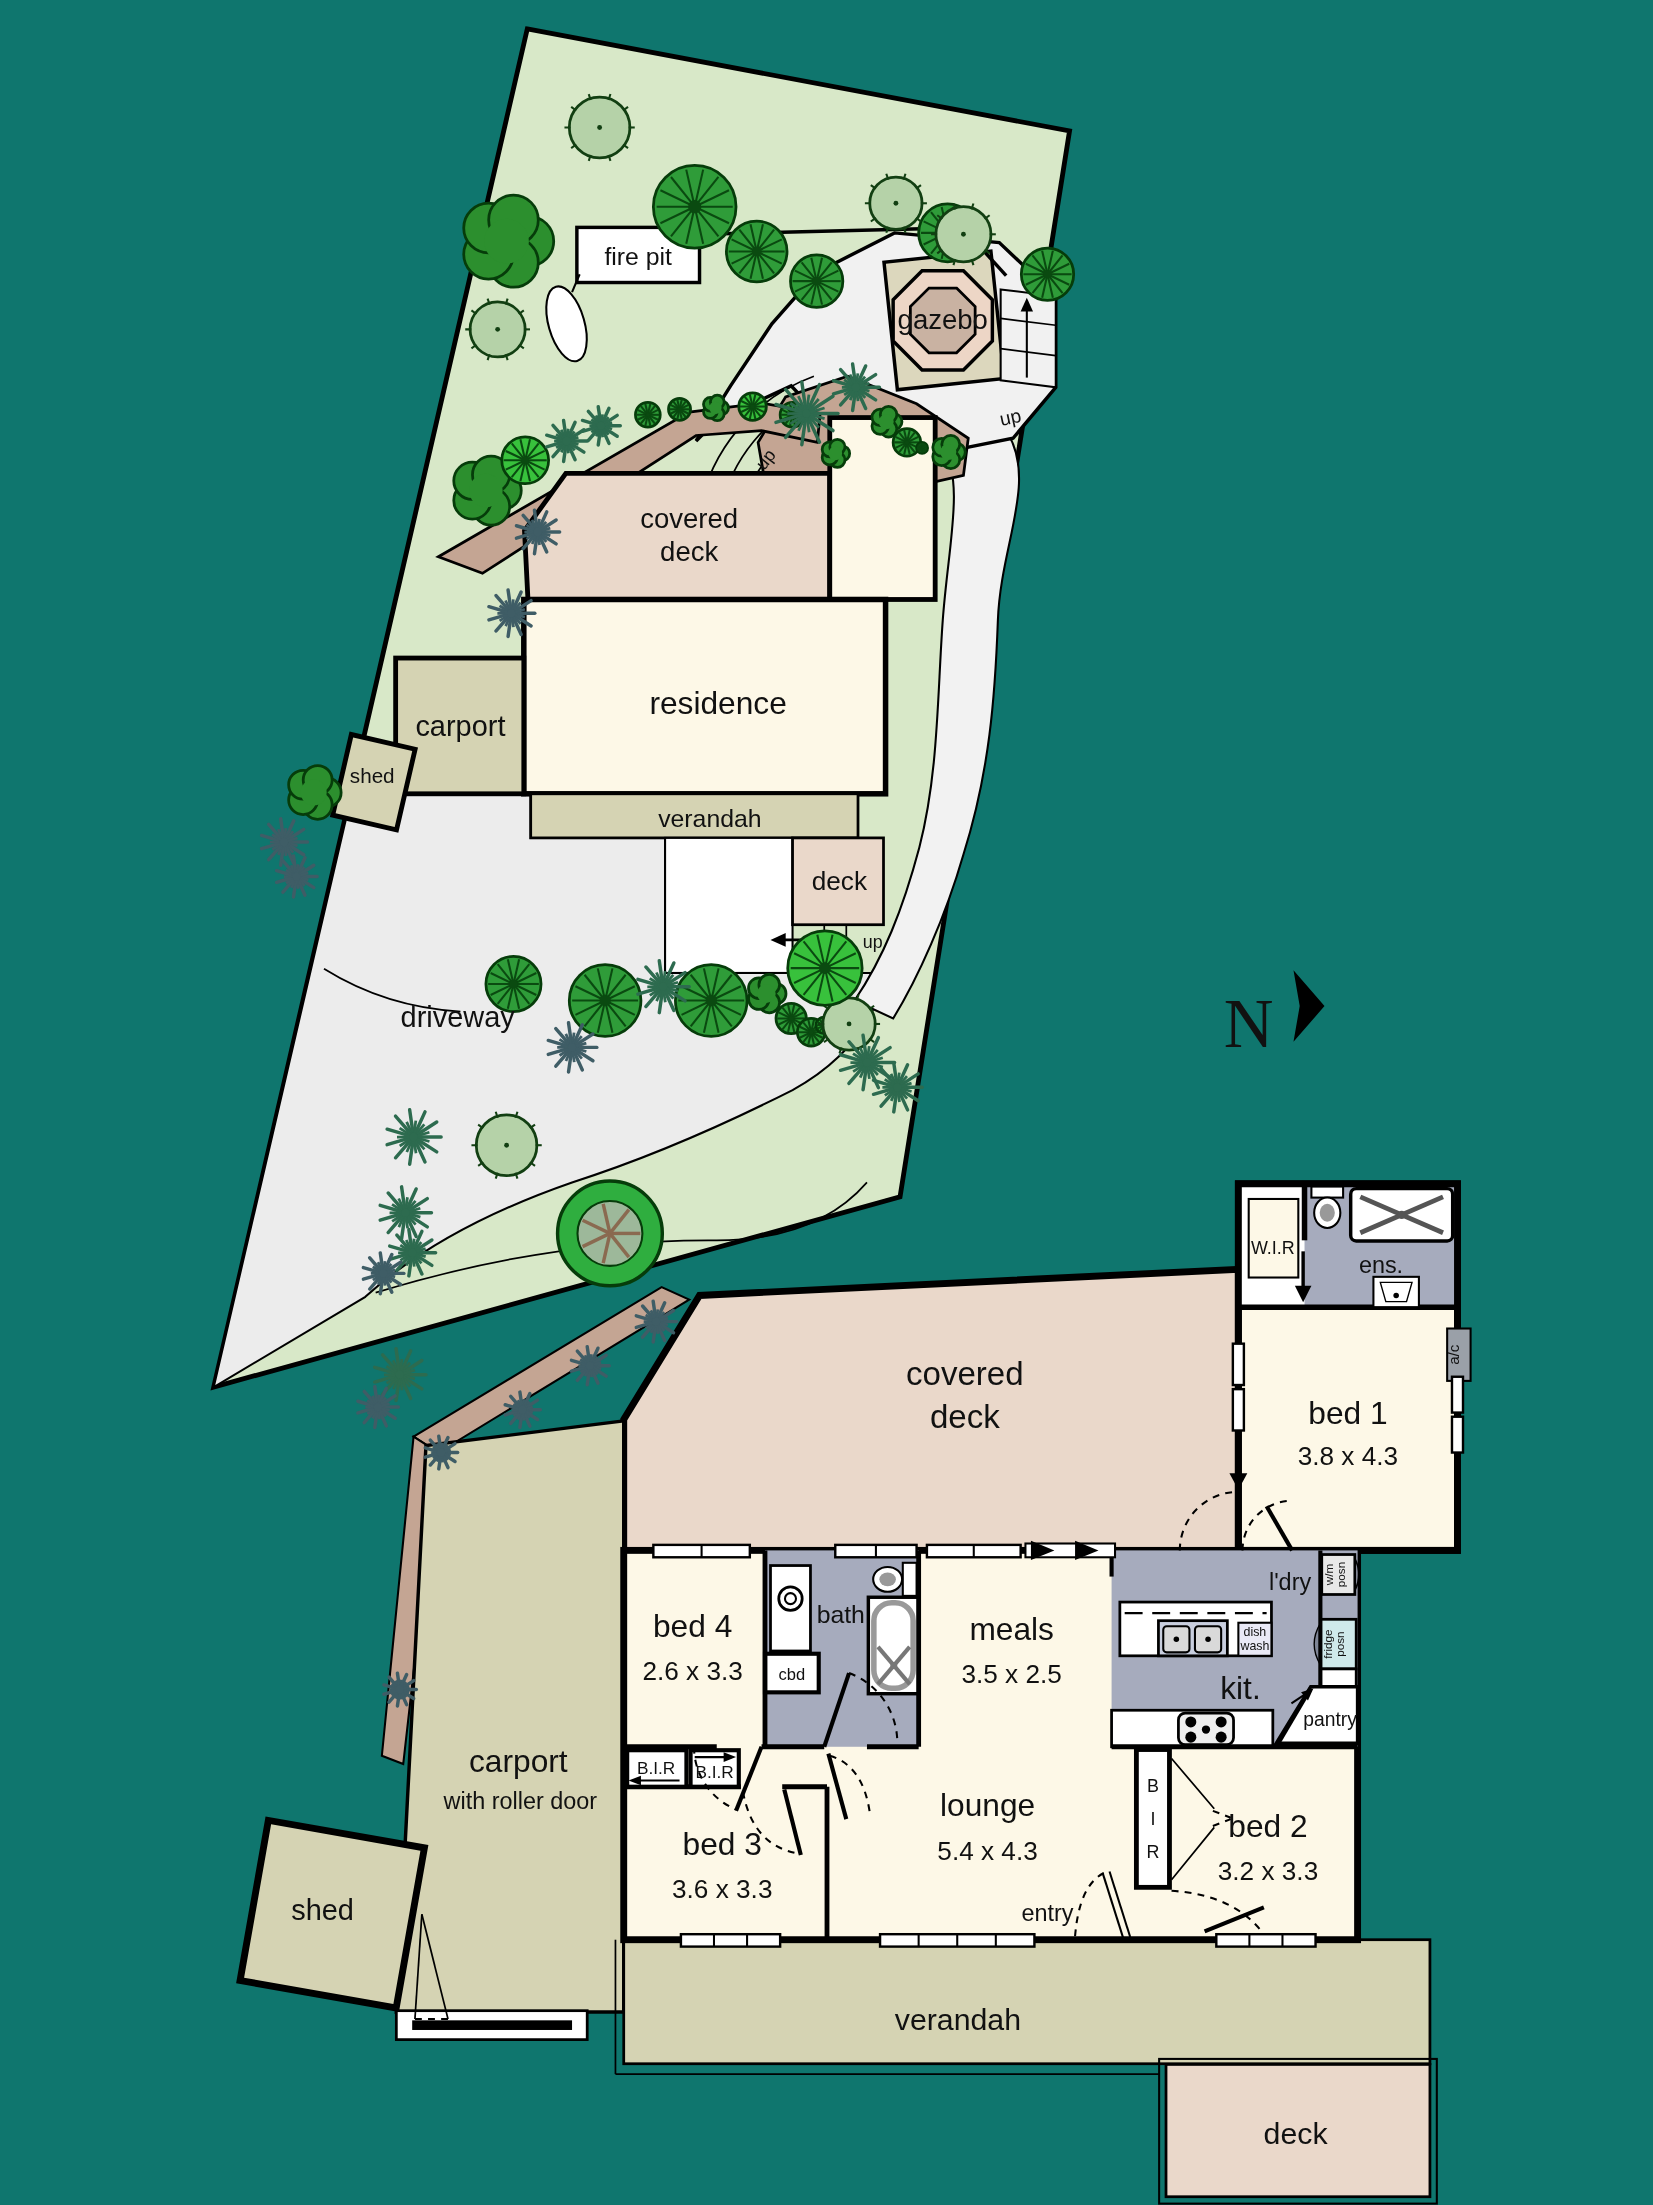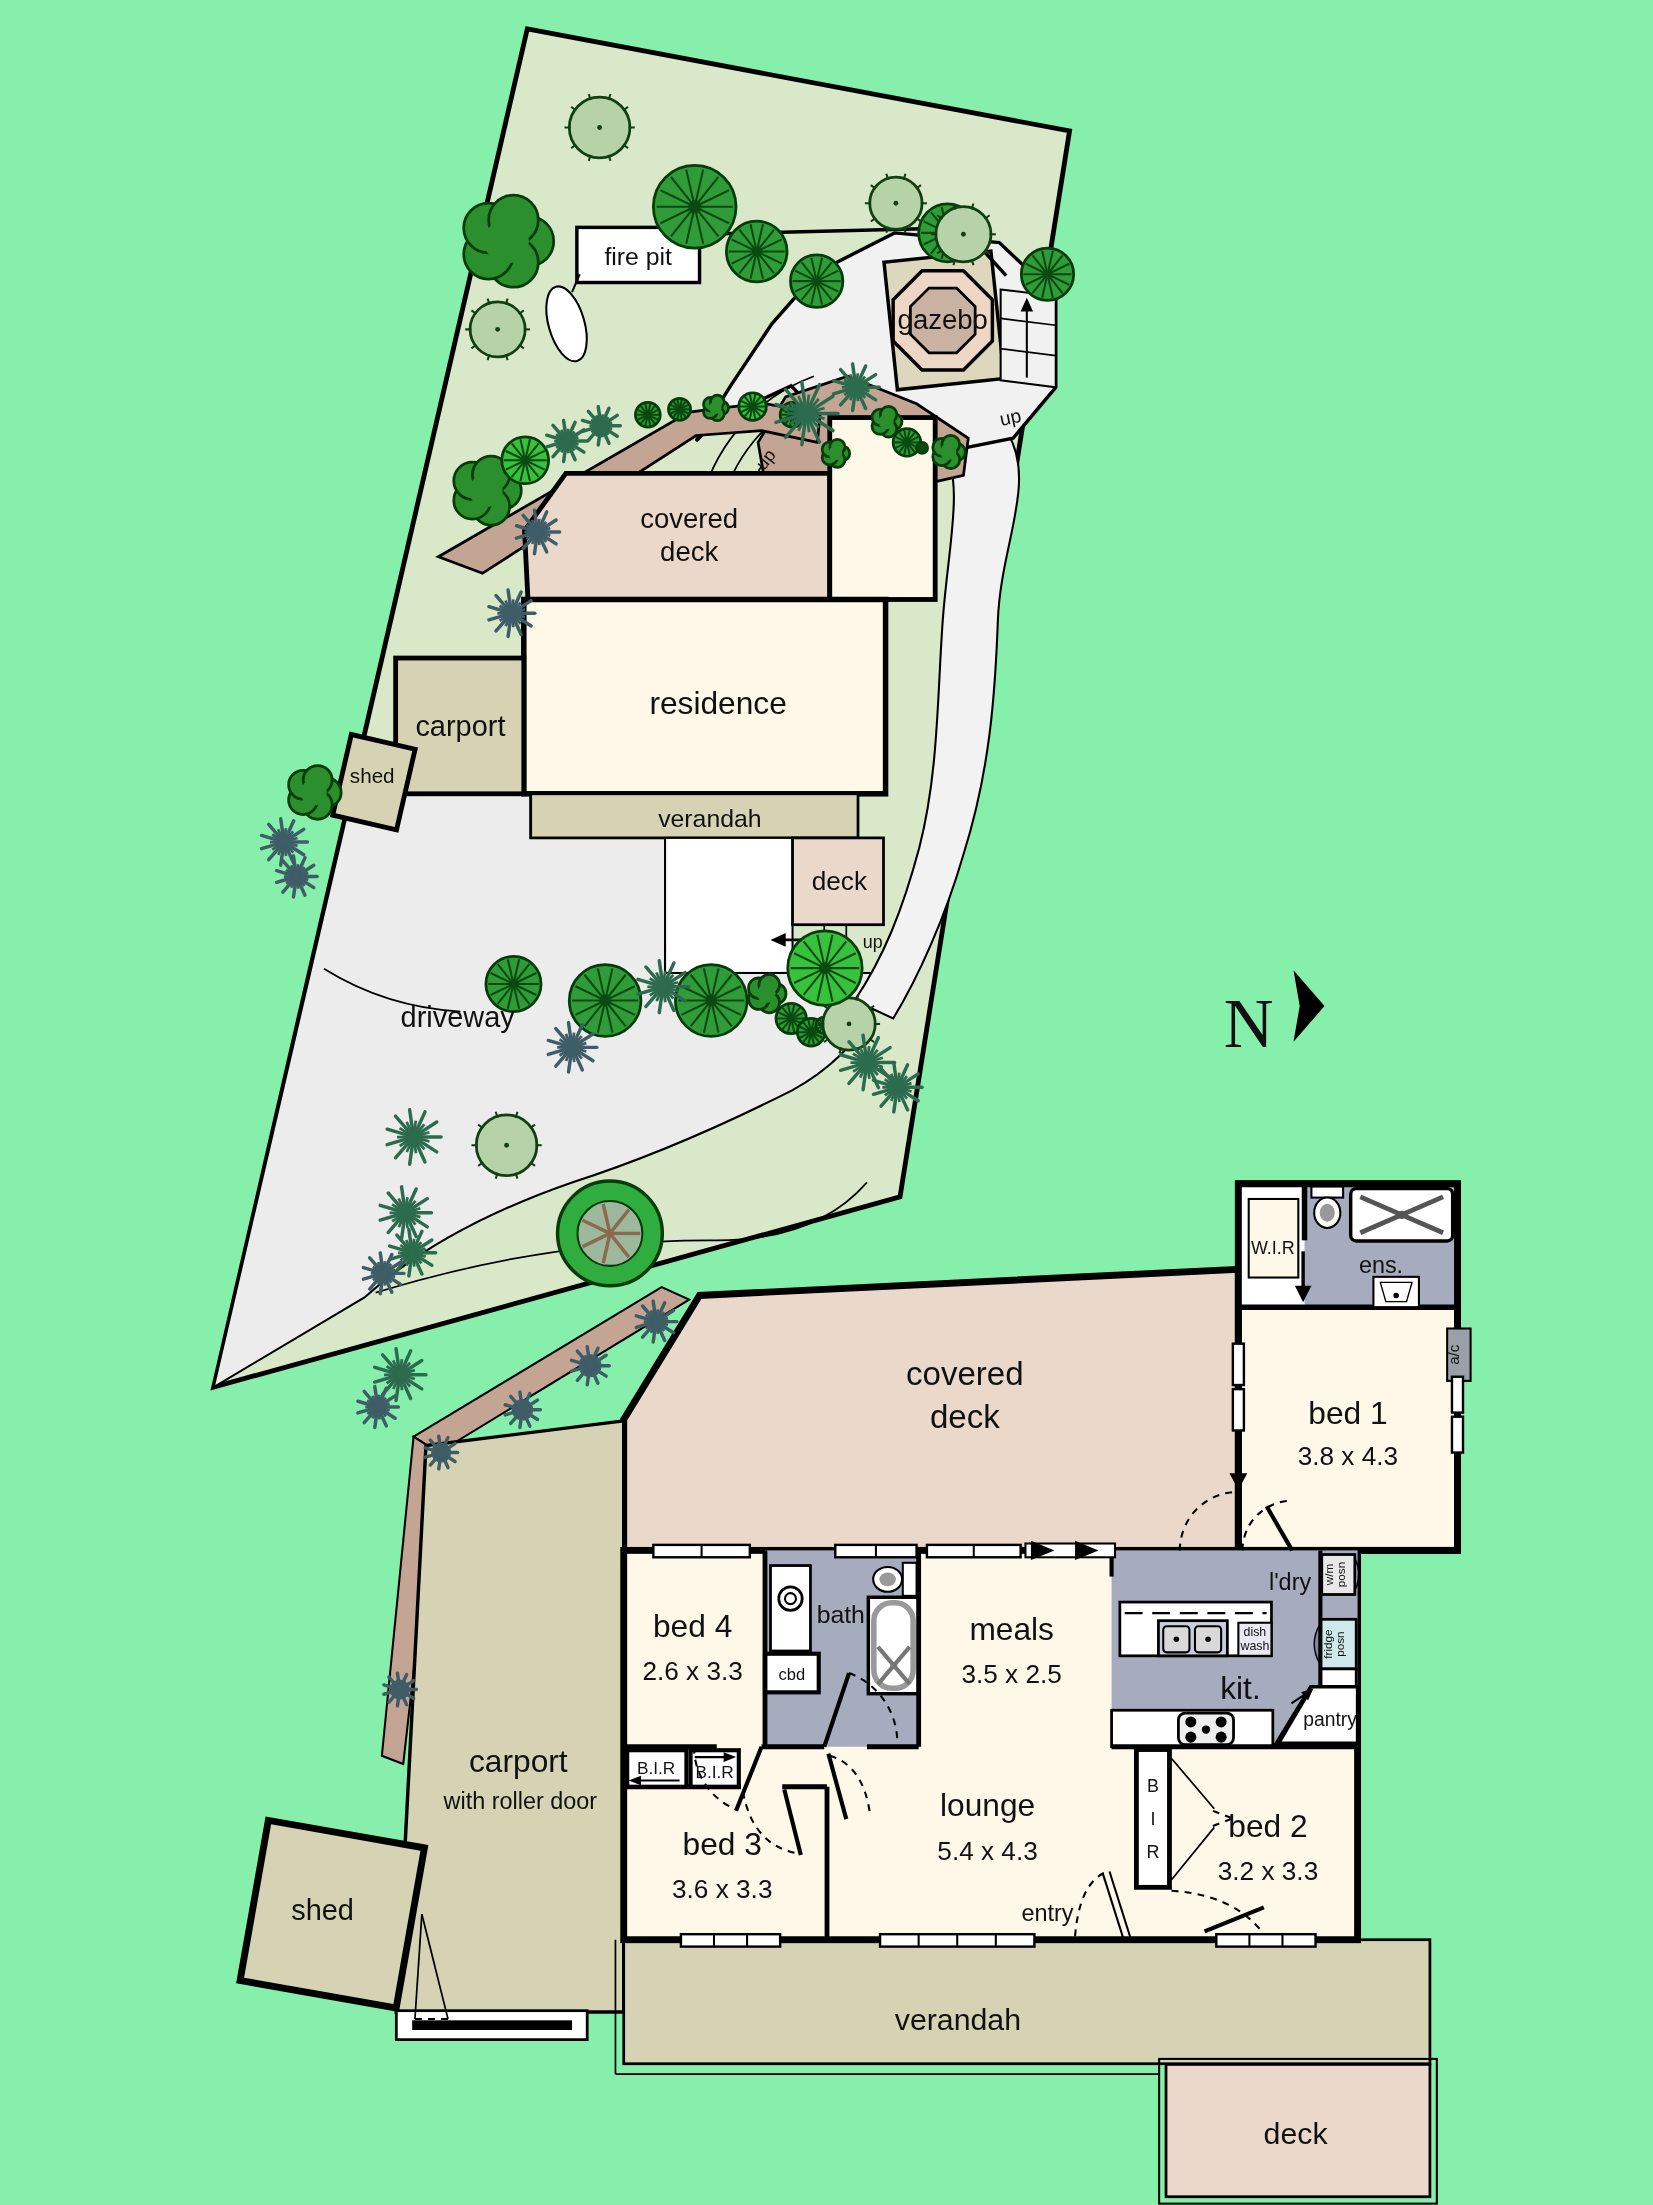--- a/index.html
+++ b/index.html
@@ -1,16 +1,16 @@
 <!DOCTYPE html>
 <html style="font-size:11px"><head>
 <meta charset="utf-8">
 <style>
   html,body{margin:0;padding:0;background:#fff;}
-  #stage{position:relative;width:1654px;height:2205px;background:#86efac;overflow:hidden;}
+  #stage{position:relative;width:1654px;height:2205px;background:#0f766e;overflow:hidden;}
   svg{position:absolute;left:0;top:0;}
   text{font-family:"Liberation Sans",sans-serif;fill:#111;}
   .lbl-room{font-size:46px;}
   .lbl-dim{font-size:38px;}
   .lbl-med{font-size:36px;}
   .lbl-sm{font-size:28px;}
   .lbl-site{font-size:42px;}
   .north-n{font-family:"Liberation Serif",serif;font-size:100px;}
   .wall{stroke:#000;fill:none;}
   .dash{stroke:#000;fill:none;stroke-width:3;stroke-dasharray:10 9;}

